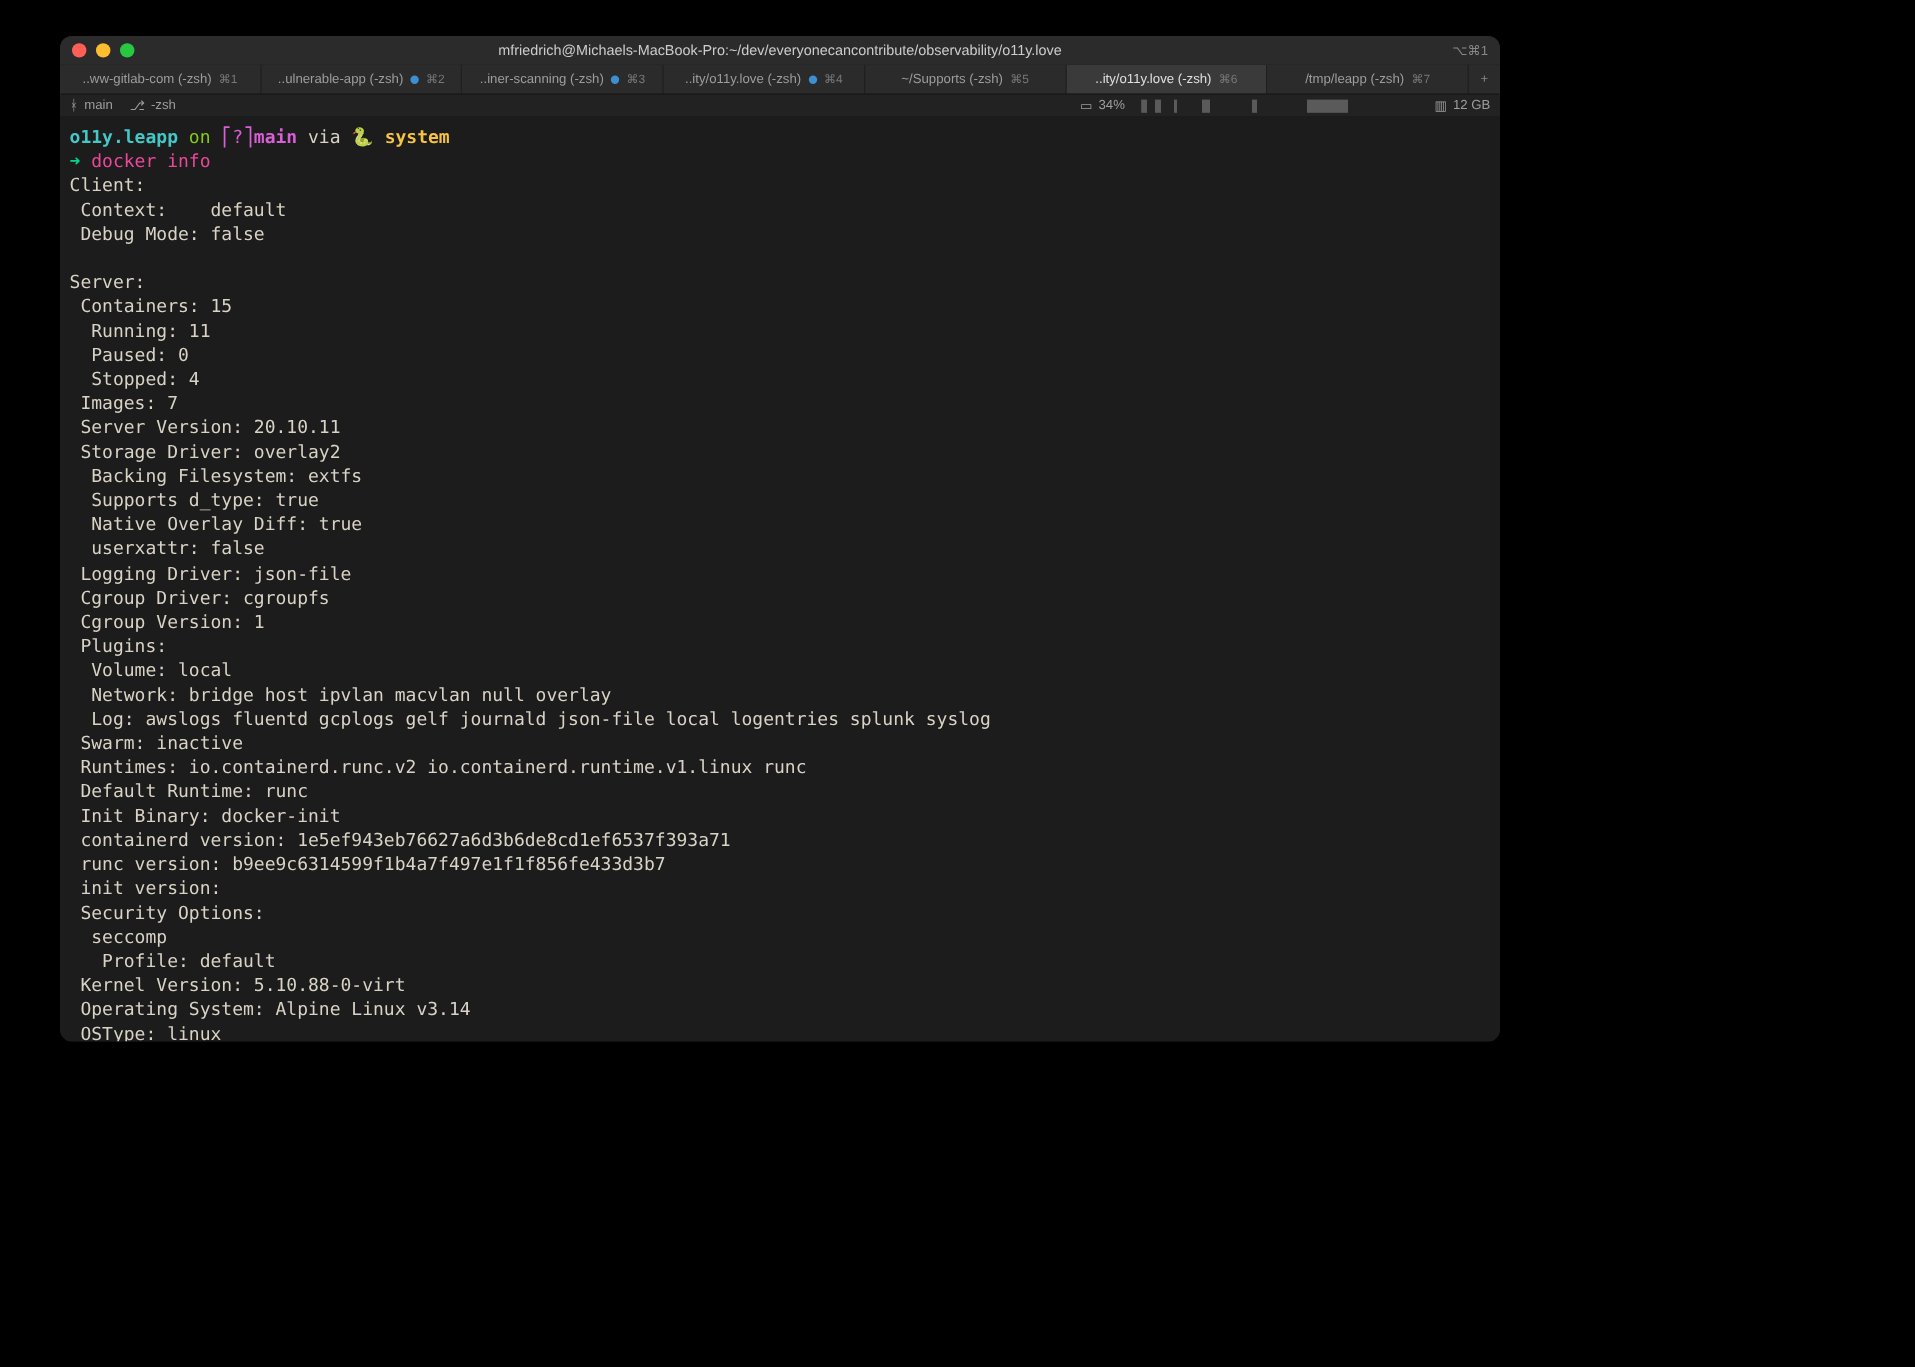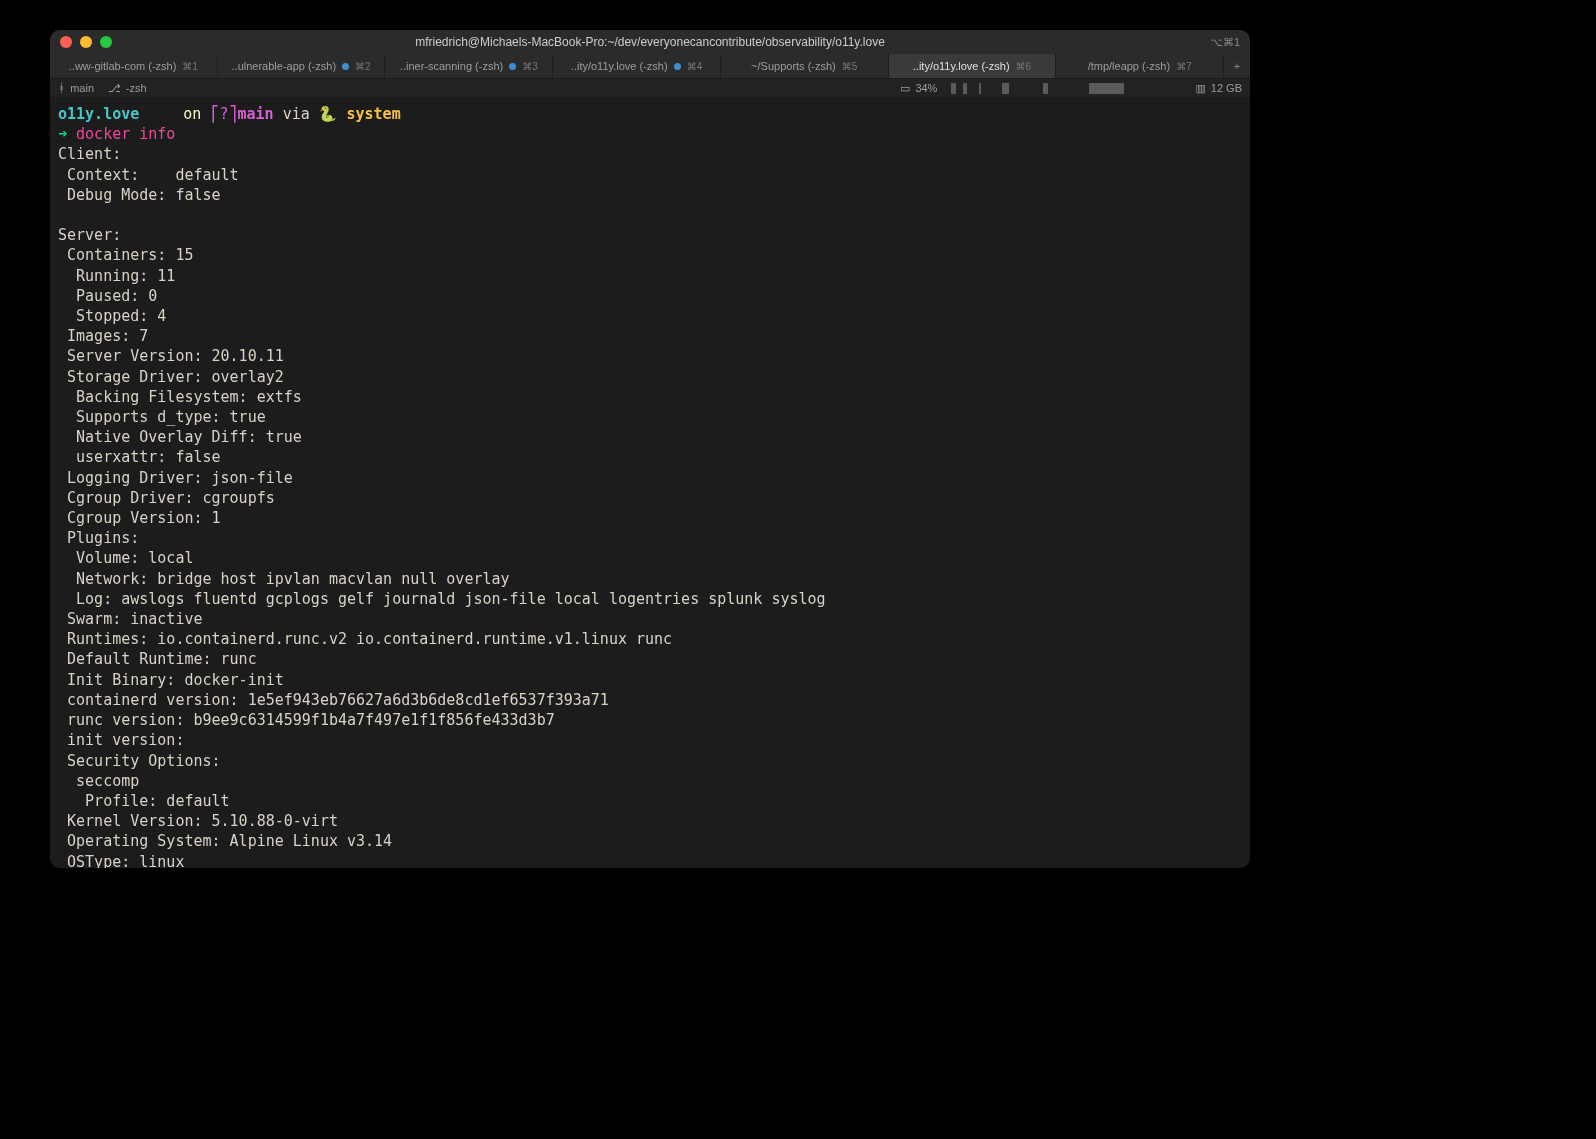--- a/index.html
+++ b/index.html
@@ -111,21 +111,21 @@
     background:#1c1c1c;
     color:#d9d3c6;
     font-size:15px;
     line-height:20.2px;
     padding:6px 8px 8px 8px;
     white-space:pre;
     overflow:hidden;
     font-family:"SF Mono","Menlo","Consolas",monospace;
   }
   .ps1-dir{color:#46c7c7;font-weight:bold;}
-  .ps1-on{color:#fef9c3;margin-left:35px;}
+  .ps1-on{color:#84cc16;}
   .ps1-branch-box{color:#d75fd7;}
   .ps1-branch{color:#d75fd7;font-weight:bold;}
   .ps1-via{color:#d9d3c6;}
   .ps1-snake{color:#7fbf3f;}
   .ps1-sys{color:#f6c344;font-weight:bold;}
   .arrow{color:#00d787;}
   .cmd{color:#ec4899;}
 </style>
 </head>
 <body>
@@ -190,21 +190,21 @@
       <span class="cpu-icon"></span>
       <span>34%</span>
     </div>
     <div class="sparkline"></div>
     <div class="status-seg">
       <span class="ram-icon"></span>
       <span>12 GB</span>
     </div>
   </div>
 
-  <div class="term"><span class="ps1-dir">o11y.love</span> <span class="ps1-on">on</span> <span class="ps1-branch-box">⎡?⎤</span><span class="ps1-branch">main</span> <span class="ps1-via">via</span> <span class="ps1-snake">🐍</span> <span class="ps1-sys">system</span>
+  <div class="term"><span class="ps1-dir">o11y.leapp</span> <span class="ps1-on">on</span> <span class="ps1-branch-box">⎡?⎤</span><span class="ps1-branch">main</span> <span class="ps1-via">via</span> <span class="ps1-snake">🐍</span> <span class="ps1-sys">system</span>
 <span class="arrow">➜</span> <span class="cmd">docker info</span>
 <span id="output">Client:
  Context:    default
  Debug Mode: false
 
 Server:
  Containers: 15
   Running: 11
   Paused: 0
   Stopped: 4

